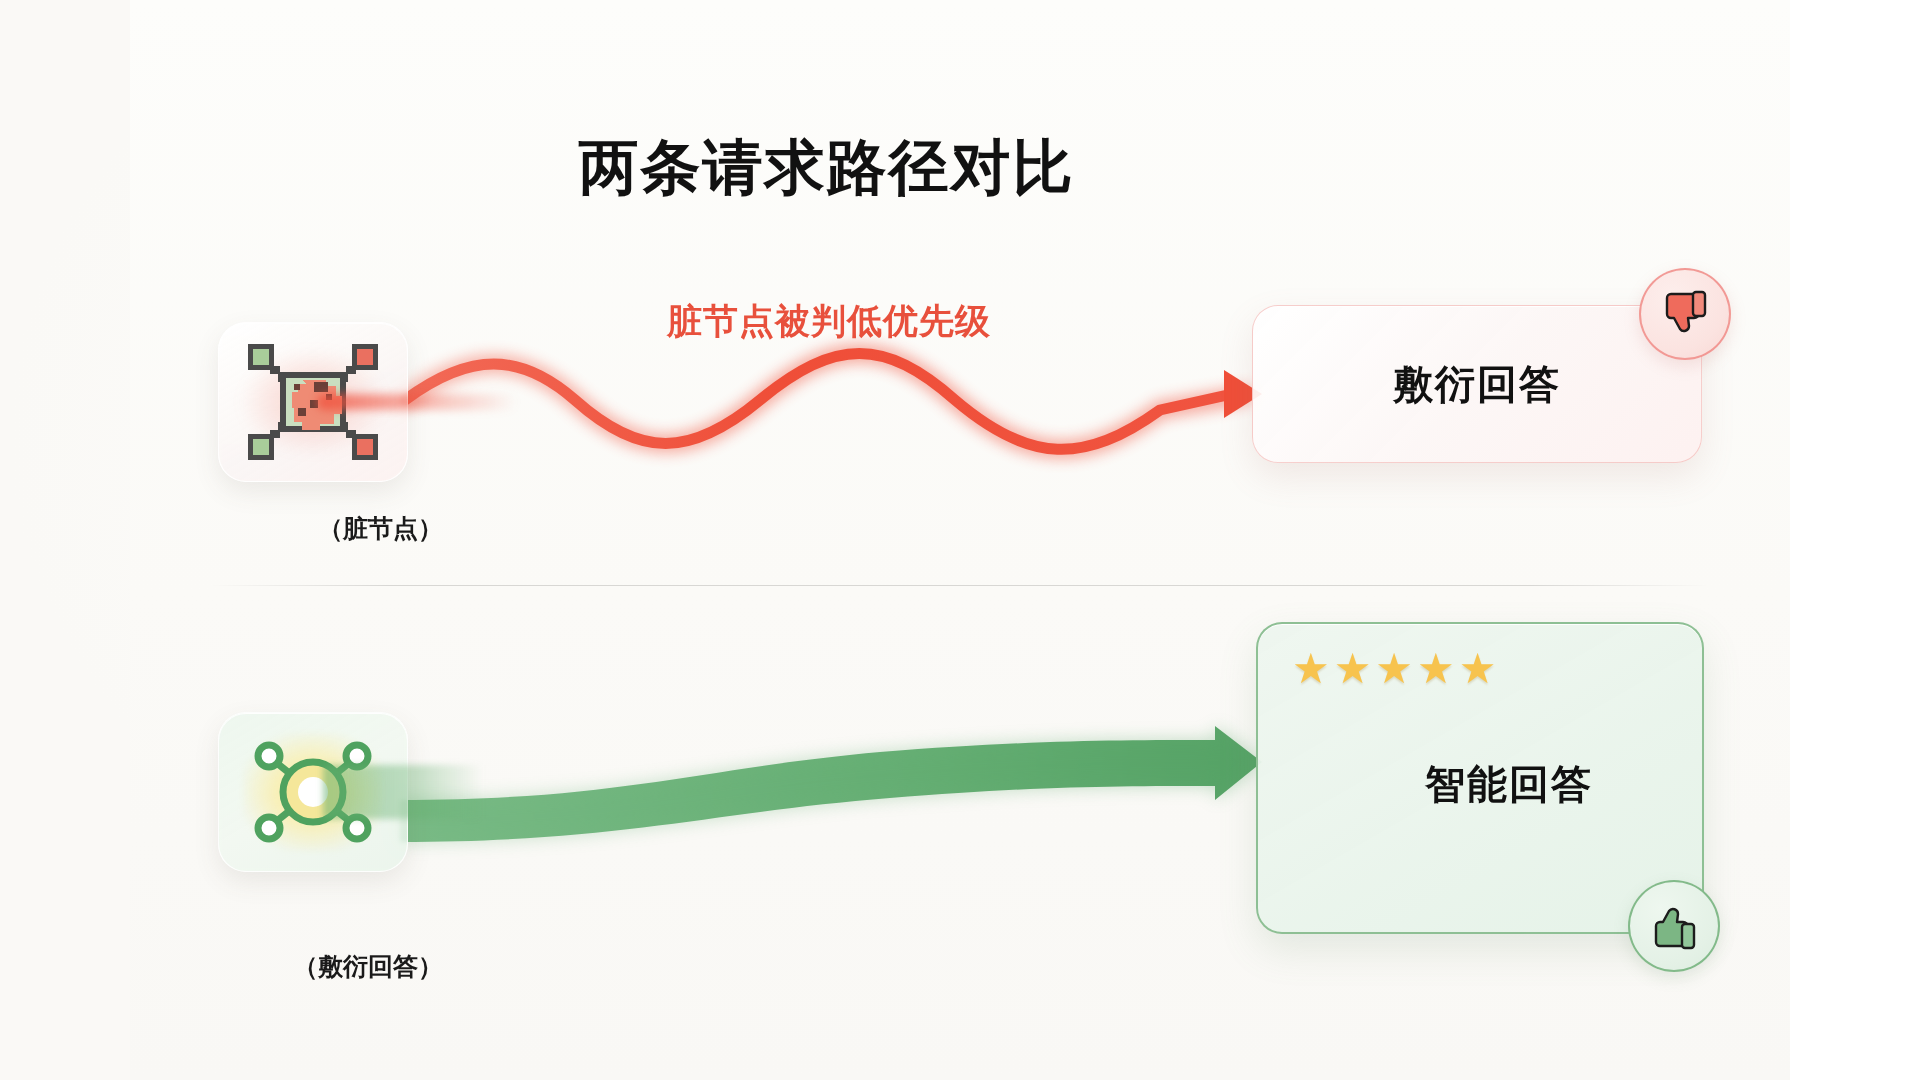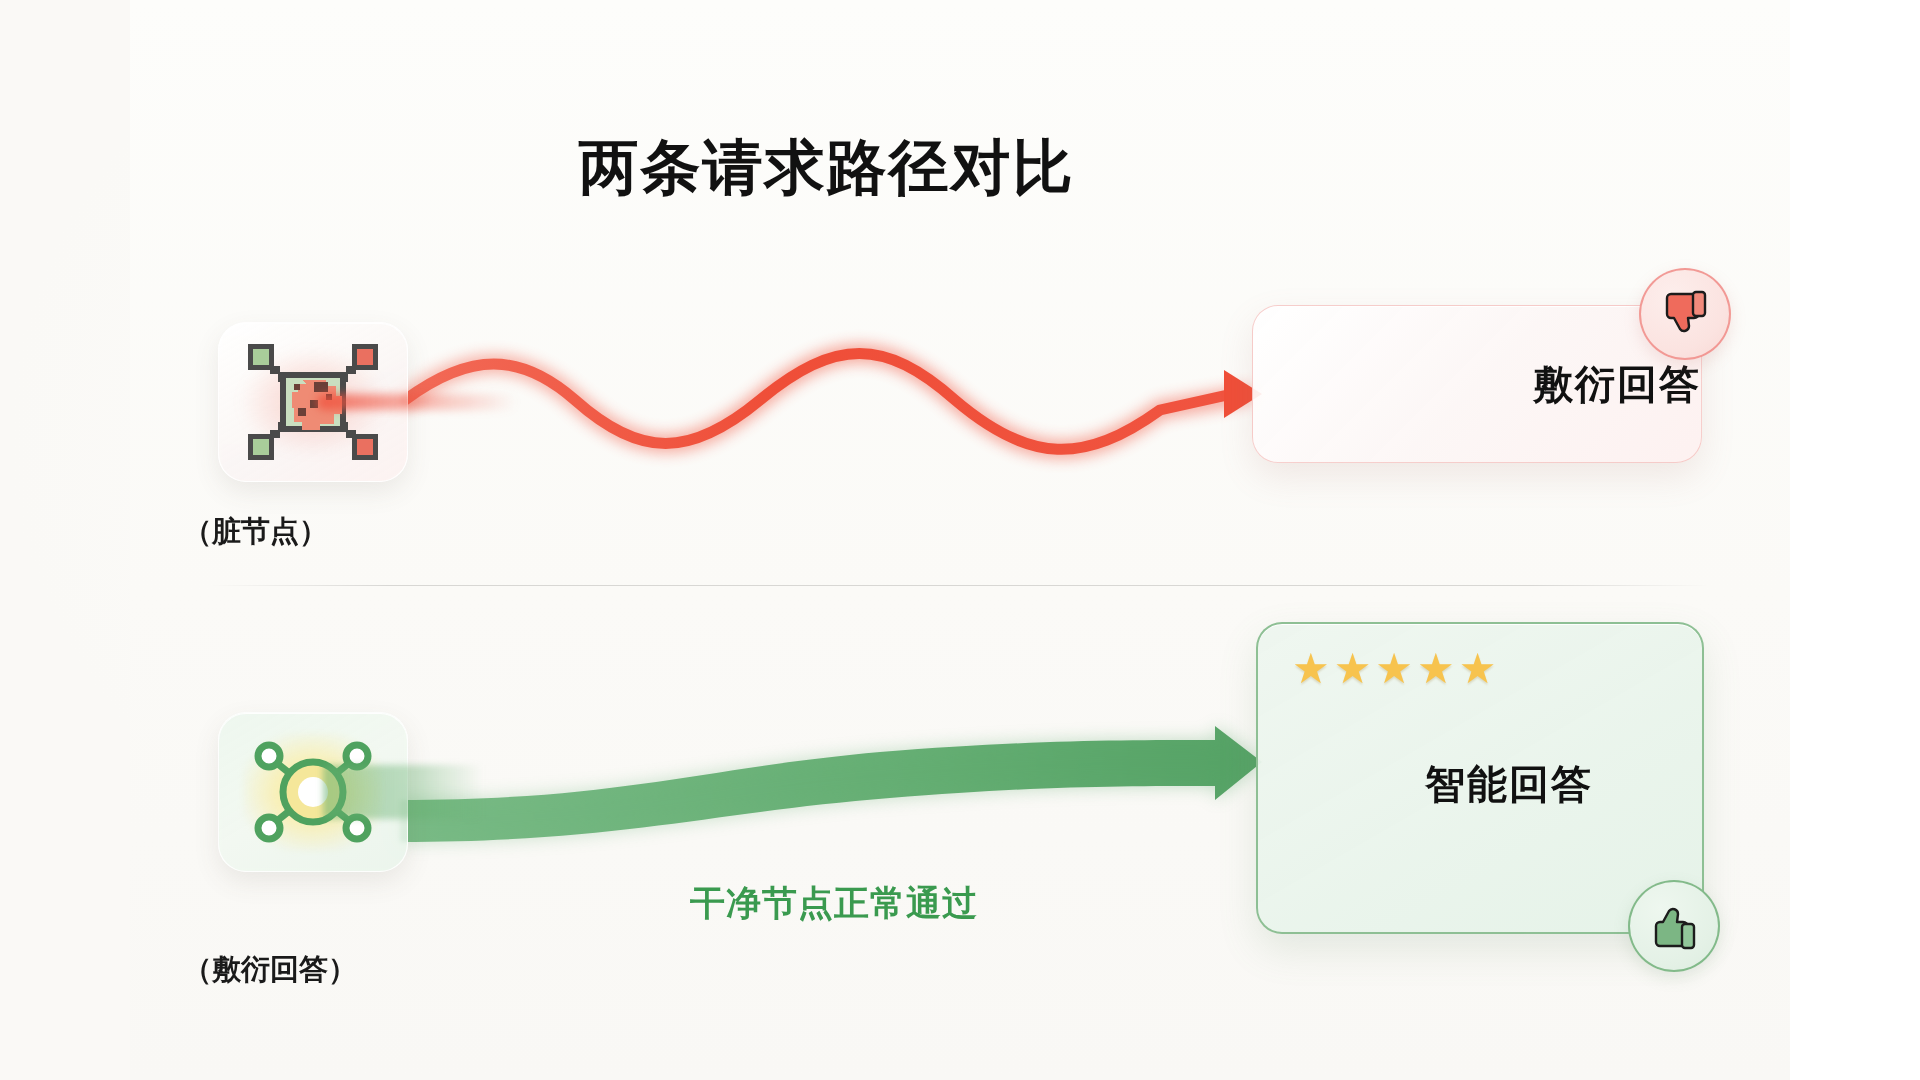--- a/index.html
+++ b/index.html
@@ -95,22 +95,22 @@
     position:absolute;left:55%;top:50%;
     width:160px;height:54px;transform:translateY(-50%);
     background:linear-gradient(90deg,rgba(100,175,110,.55) 0%,rgba(100,175,110,.35) 60%,rgba(100,175,110,0) 100%);
     filter:blur(3px);
   }
   .node-svg{position:absolute;inset:0;width:100%;height:100%;}
 
   
   .node-caption{
     position:absolute;
-    width:260px;text-align:left;
-    font-size:29px;font-weight:bold;color:#1a1a1a;
+    width:260px;text-align:right;
+    font-size:25px;font-weight:bold;color:#1a1a1a;
     white-space:nowrap;
   }
   #dirty-node-caption{left:183px;top:512px;}
   #clean-node-caption{left:183px;top:950px;}
 
   
   .path-label{
     position:absolute;
     font-size:35px;font-weight:bold;
     white-space:nowrap;
@@ -130,21 +130,21 @@
   }
   
   #dirty-answer-card{
     left:1252px;top:305px;width:450px;height:158px;
     background:linear-gradient(135deg,rgba(255,255,255,.92) 0%,rgba(252,246,245,.9) 50%,rgba(253,240,239,.9) 100%);
     border:1.5px solid rgba(240,170,165,.55);
     box-shadow:0 14px 34px rgba(170,120,115,.14), inset 0 1px 0 rgba(255,255,255,.95);
   }
   #dirty-answer-card .card-text{
     position:absolute;left:0;right:0;top:50%;transform:translateY(-50%);
-    text-align:right;font-size:40px;font-weight:bold;color:#111;
+    text-align:center;font-size:40px;font-weight:bold;color:#111;
     letter-spacing:2px;
   }
   
   #clean-answer-card{
     left:1256px;top:622px;width:448px;height:312px;
     background:linear-gradient(150deg,rgba(238,246,239,.96) 0%,rgba(233,244,235,.94) 55%,rgba(228,242,231,.94) 100%);
     border:2px solid rgba(126,182,133,.85);
     box-shadow:0 16px 38px rgba(110,150,115,.16), inset 0 1px 0 rgba(255,255,255,.9);
   }
   #clean-answer-card .card-text{
@@ -267,20 +267,21 @@
       <rect x="96" y="60" width="14" height="10" fill="#6b4038"></rect>
       <rect x="92" y="78" width="8" height="8" fill="#6b4038"></rect>
       <rect x="108" y="72" width="6" height="6" fill="#6b4038"></rect>
       <rect x="80" y="86" width="8" height="8" fill="#6b4038"></rect>
       <rect x="76" y="62" width="6" height="6" fill="#6b4038"></rect>
     </svg>
     <div class="beam"></div>
   </div>
   <div class="node-caption" id="dirty-node-caption">（脏节点）</div>
 
+  <div class="path-label" id="dirty-path-label">脏节点被判低优先级</div>
 
   <div class="answer-card" id="dirty-answer-card">
     <div class="card-text">敷衍回答</div>
   </div>
   <div class="badge" id="thumbs-down-badge">
     <svg width="52" height="52" viewBox="0 0 52 52" xmlns="http://www.w3.org/2000/svg">
       <g transform="translate(2,2)">
         <path d="M13 4 h20 a5 5 0 0 1 5 5 v14 a5 5 0 0 1 -5 5 h-6 l1 8 a5 5 0 0 1 -9 3 l-6 -11 h-3 a4 4 0 0 1 -4 -4 v-16 a4 4 0 0 1 4 -4 z" fill="#ef6b5c" stroke="#1c1c1c" stroke-width="2.4" stroke-linejoin="round"></path>
         <rect x="32" y="2" width="12" height="24" rx="3" fill="#f28a7c" stroke="#1c1c1c" stroke-width="2.4"></rect>
       </g>
@@ -303,21 +304,20 @@
         <circle cx="51" cy="44" r="11"></circle>
         <circle cx="139" cy="44" r="11"></circle>
         <circle cx="51" cy="116" r="11"></circle>
         <circle cx="139" cy="116" r="11"></circle>
       </g>
     </svg>
     <div class="beam-g"></div>
   </div>
   <div class="node-caption" id="clean-node-caption">（敷衍回答）</div>
 
-  <div class="path-label" id="clean-path-label">干净节点正常通过</div>
 
   <div class="answer-card" id="clean-answer-card">
     <div class="stars" id="rating-stars">
         <span class="star">★</span>
         <span class="star">★</span>
         <span class="star">★</span>
         <span class="star">★</span>
         <span class="star">★</span>
       </div>
     <div class="card-text">智能回答</div>

